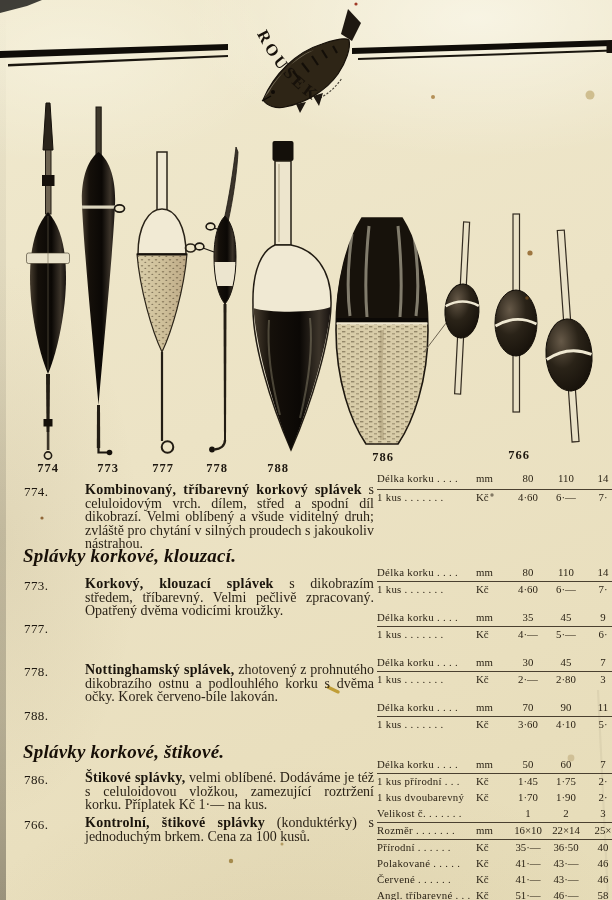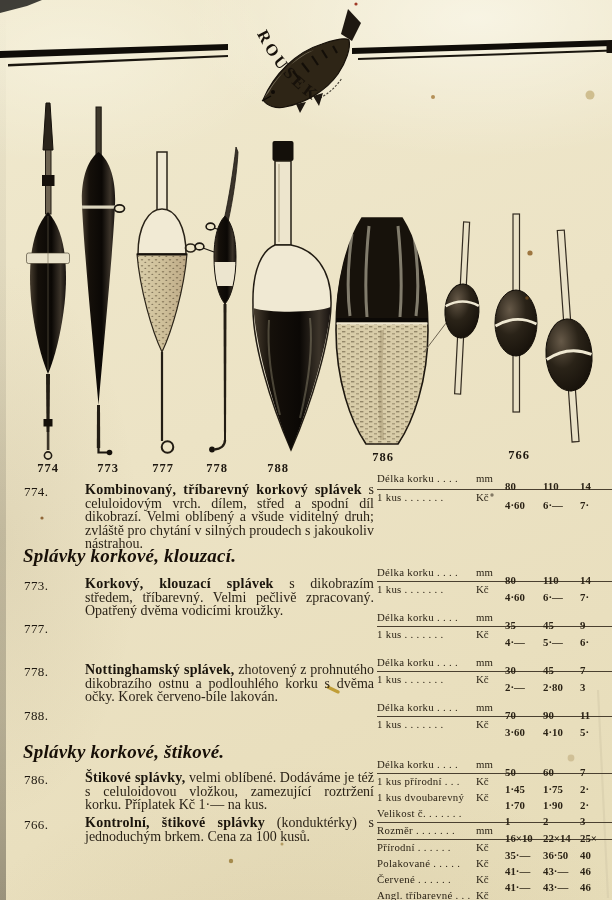--- a/index.html
+++ b/index.html
@@ -24,21 +24,21 @@
     line-height:13.6px;text-align:justify;color:#271f14;}
   .etxt b{letter-spacing:.25px;color:#1a140c;}
   .heading{position:absolute;z-index:2;left:23px;font-size:19px;font-weight:bold;
     letter-spacing:.2px;color:#170f07;font-style:italic;}
   .tbl{position:absolute;z-index:2;left:377px;width:250px;font-size:10.8px;color:#2b2316;}
   .trow{position:relative;height:16px;}
   .trow.tall{height:17.5px;}
   .trow.rule{border-bottom:1.2px solid #4a4030;}
   .tl{position:absolute;left:0;top:1px;white-space:nowrap;letter-spacing:.3px;}
   .tu{position:absolute;left:99px;top:1px;}
-  .tv{position:absolute;top:9px;width:46px;white-space:nowrap;font-weight:bold;}
+  .tv{position:absolute;top:1px;width:46px;text-align:center;white-space:nowrap;}
   .v0{left:128px}.v1{left:166px}.v2{left:203px}
 </style>
 </head>
 <body>
 
 <div class="page">
   <div class="edge-left"></div>
 
   <svg class="art" width="612" height="900" viewBox="0 0 612 900">
     <defs>

